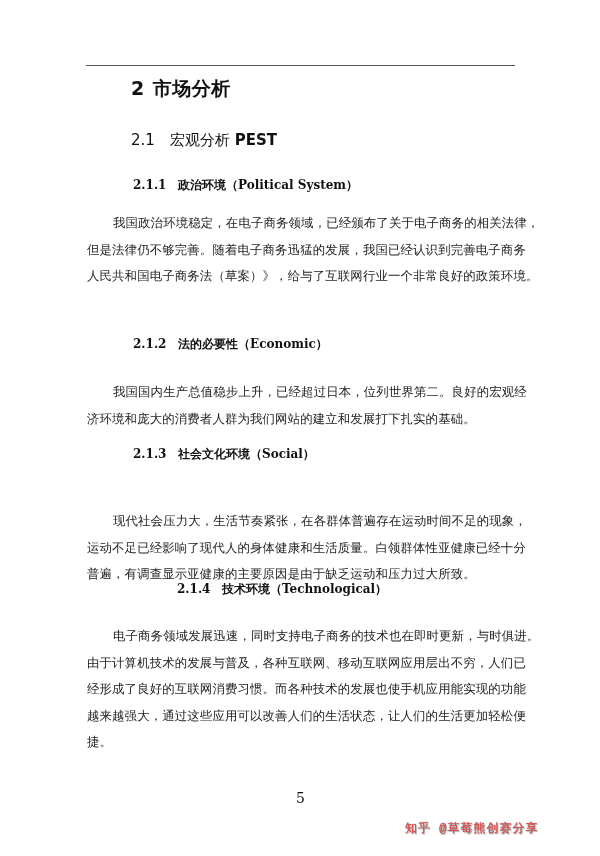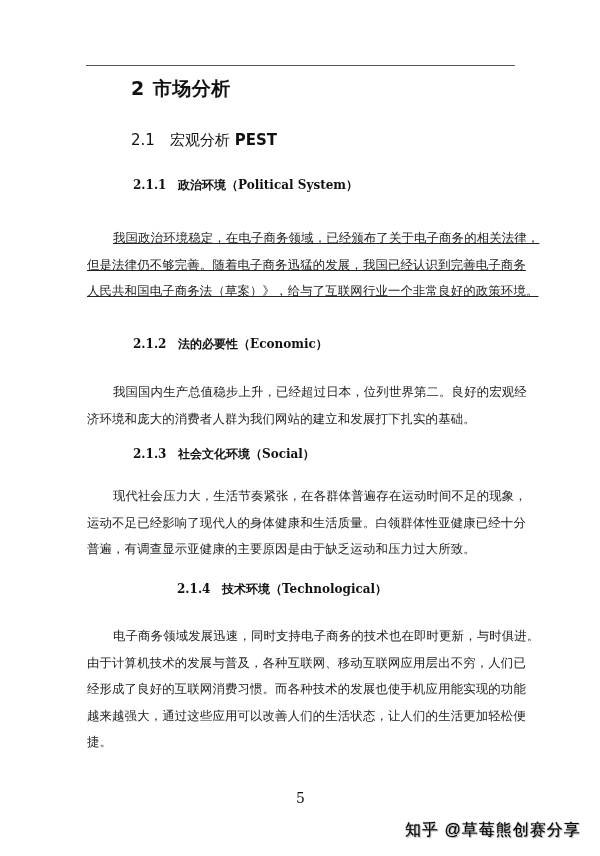--- a/index.html
+++ b/index.html
@@ -16,58 +16,58 @@
   .h2 .num { font-weight: normal; display: inline-block; width: 39px; }
   .h2 .t { font-weight: normal; }
   .h2 .en { font-weight: bold; }
   .h3 { position: absolute; left: 133px; font-size: 12px; font-weight: bold; color: #111; white-space: nowrap; }
   .h3 .num { display: inline-block; width: 45px; }
   .para { position: absolute; left: 87px; width: 430px; font-size: 12.4px; line-height: 26.6px;
           color: #222; letter-spacing: 0.15px; }
   .para .line { display: block; white-space: nowrap; }
   .para .line.first { text-indent: 26px; }
   .pagenum { position: absolute; left: 296px; top: 790px; font-size: 14px; color: #111; }
-  .watermark { position: absolute; left: 405px; top: 820px; font-family: Liberation Sans, sans-serif;
-               font-size: 16px; color: #000000; letter-spacing: 1px; white-space: nowrap;
+  .watermark { position: absolute; left: 405px; top: 820px; font-family: Liberation Mono, monospace;
+               font-size: 12px; color: #ef4444; letter-spacing: 1px; white-space: nowrap;
                text-shadow: 0 0 1px #888, 0 0 1px #999, 1px 1px 1px #aaa; }
 </style>
 </head>
 <body>
 
 <div class="rule"></div>
 
 <div class="h1">
   <span class="num">2</span><span class="t">市场分析</span>
 </div>
 
 <div class="h2">
   <span class="num">2.1</span><span class="t">宏观分析</span> <span class="en">PEST</span>
 </div>
 
 <div class="h3" style="top:177px;">
   <span class="num">2.1.1</span><span>政治环境（Political System）</span>
 </div>
-<div class="para" style="top:225px;text-decoration:underline;">
+<div class="para" style="top:210px;">
   <span class="line first">我国政治环境稳定，在电子商务领域，已经颁布了关于电子商务的相关法律，</span>
   <span class="line">但是法律仍不够完善。随着电子商务迅猛的发展，我国已经认识到完善电子商务</span>
   <span class="line">人民共和国电子商务法（草案）》，给与了互联网行业一个非常良好的政策环境。</span>
 </div>
 
 <div class="h3" style="top:336px;">
   <span class="num">2.1.2</span><span>法的必要性（Economic）</span>
 </div>
 <div class="para" style="top:373px;margin-top:6px;">
   <span class="line first">我国国内生产总值稳步上升，已经超过日本，位列世界第二。良好的宏观经</span>
   <span class="line">济环境和庞大的消费者人群为我们网站的建立和发展打下扎实的基础。</span>
 </div>
 
 <div class="h3" style="top:446px;">
   <span class="num">2.1.3</span><span>社会文化环境（Social）</span>
 </div>
-<div class="para" style="top:483px;">
+<div class="para" style="top:508px;">
   <span class="line first">现代社会压力大，生活节奏紧张，在各群体普遍存在运动时间不足的现象，</span>
   <span class="line">运动不足已经影响了现代人的身体健康和生活质量。白领群体性亚健康已经十分</span>
   <span class="line">普遍，有调查显示亚健康的主要原因是由于缺乏运动和压力过大所致。</span>
 </div>
 
 <div class="h3" style="top:581px;margin-left:44px;">
   <span class="num">2.1.4</span><span>技术环境（Technological）</span>
 </div>
 <div class="para" style="top:623px;">
   <span class="line first">电子商务领域发展迅速，同时支持电子商务的技术也在即时更新，与时俱进。</span>

